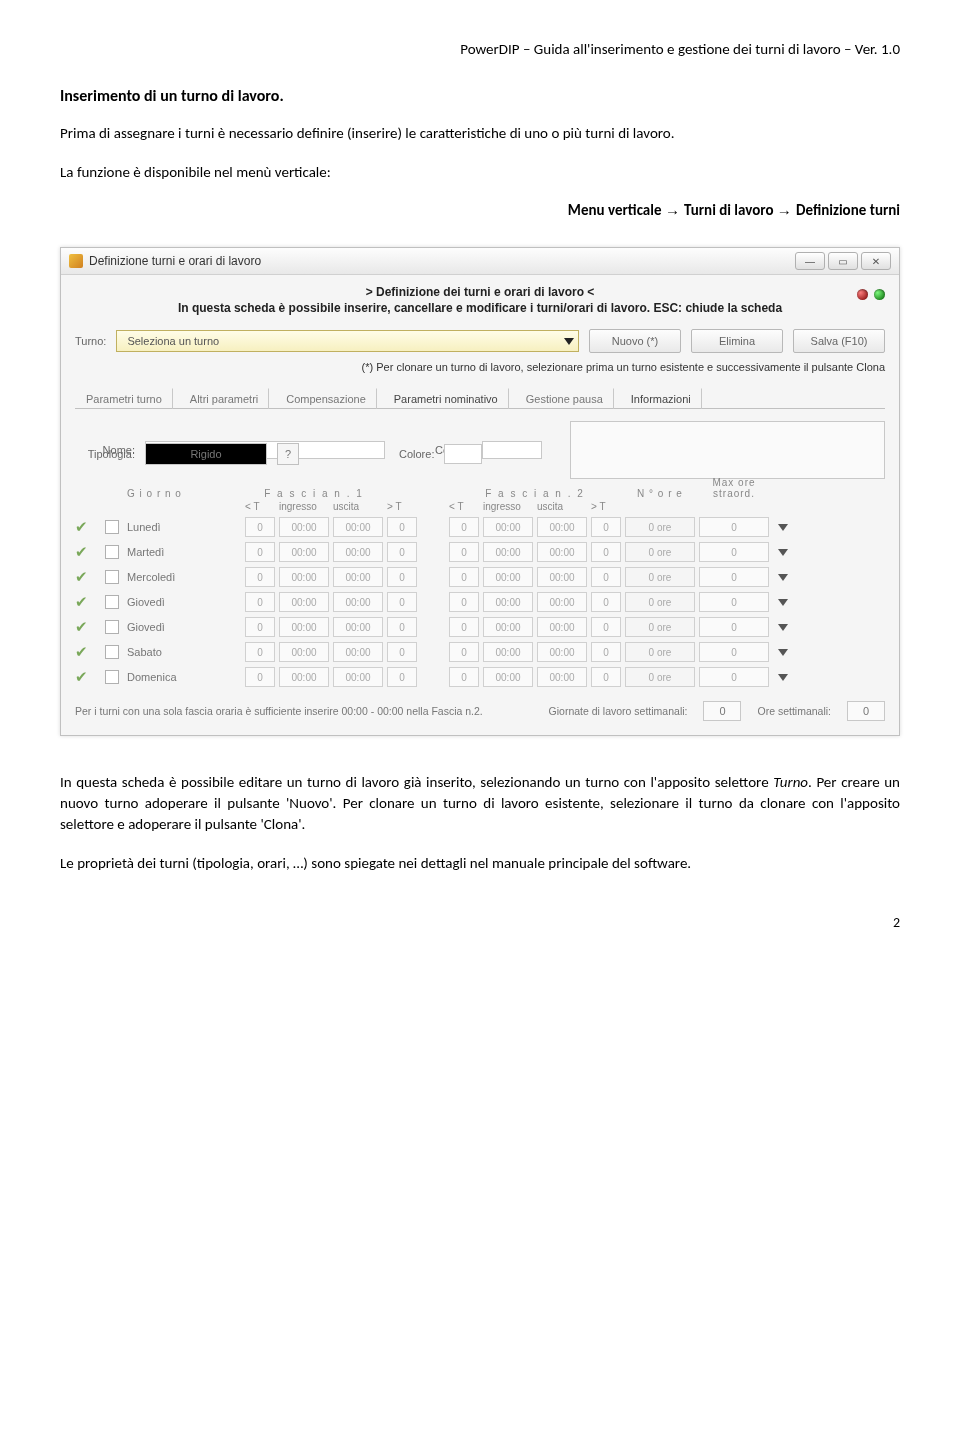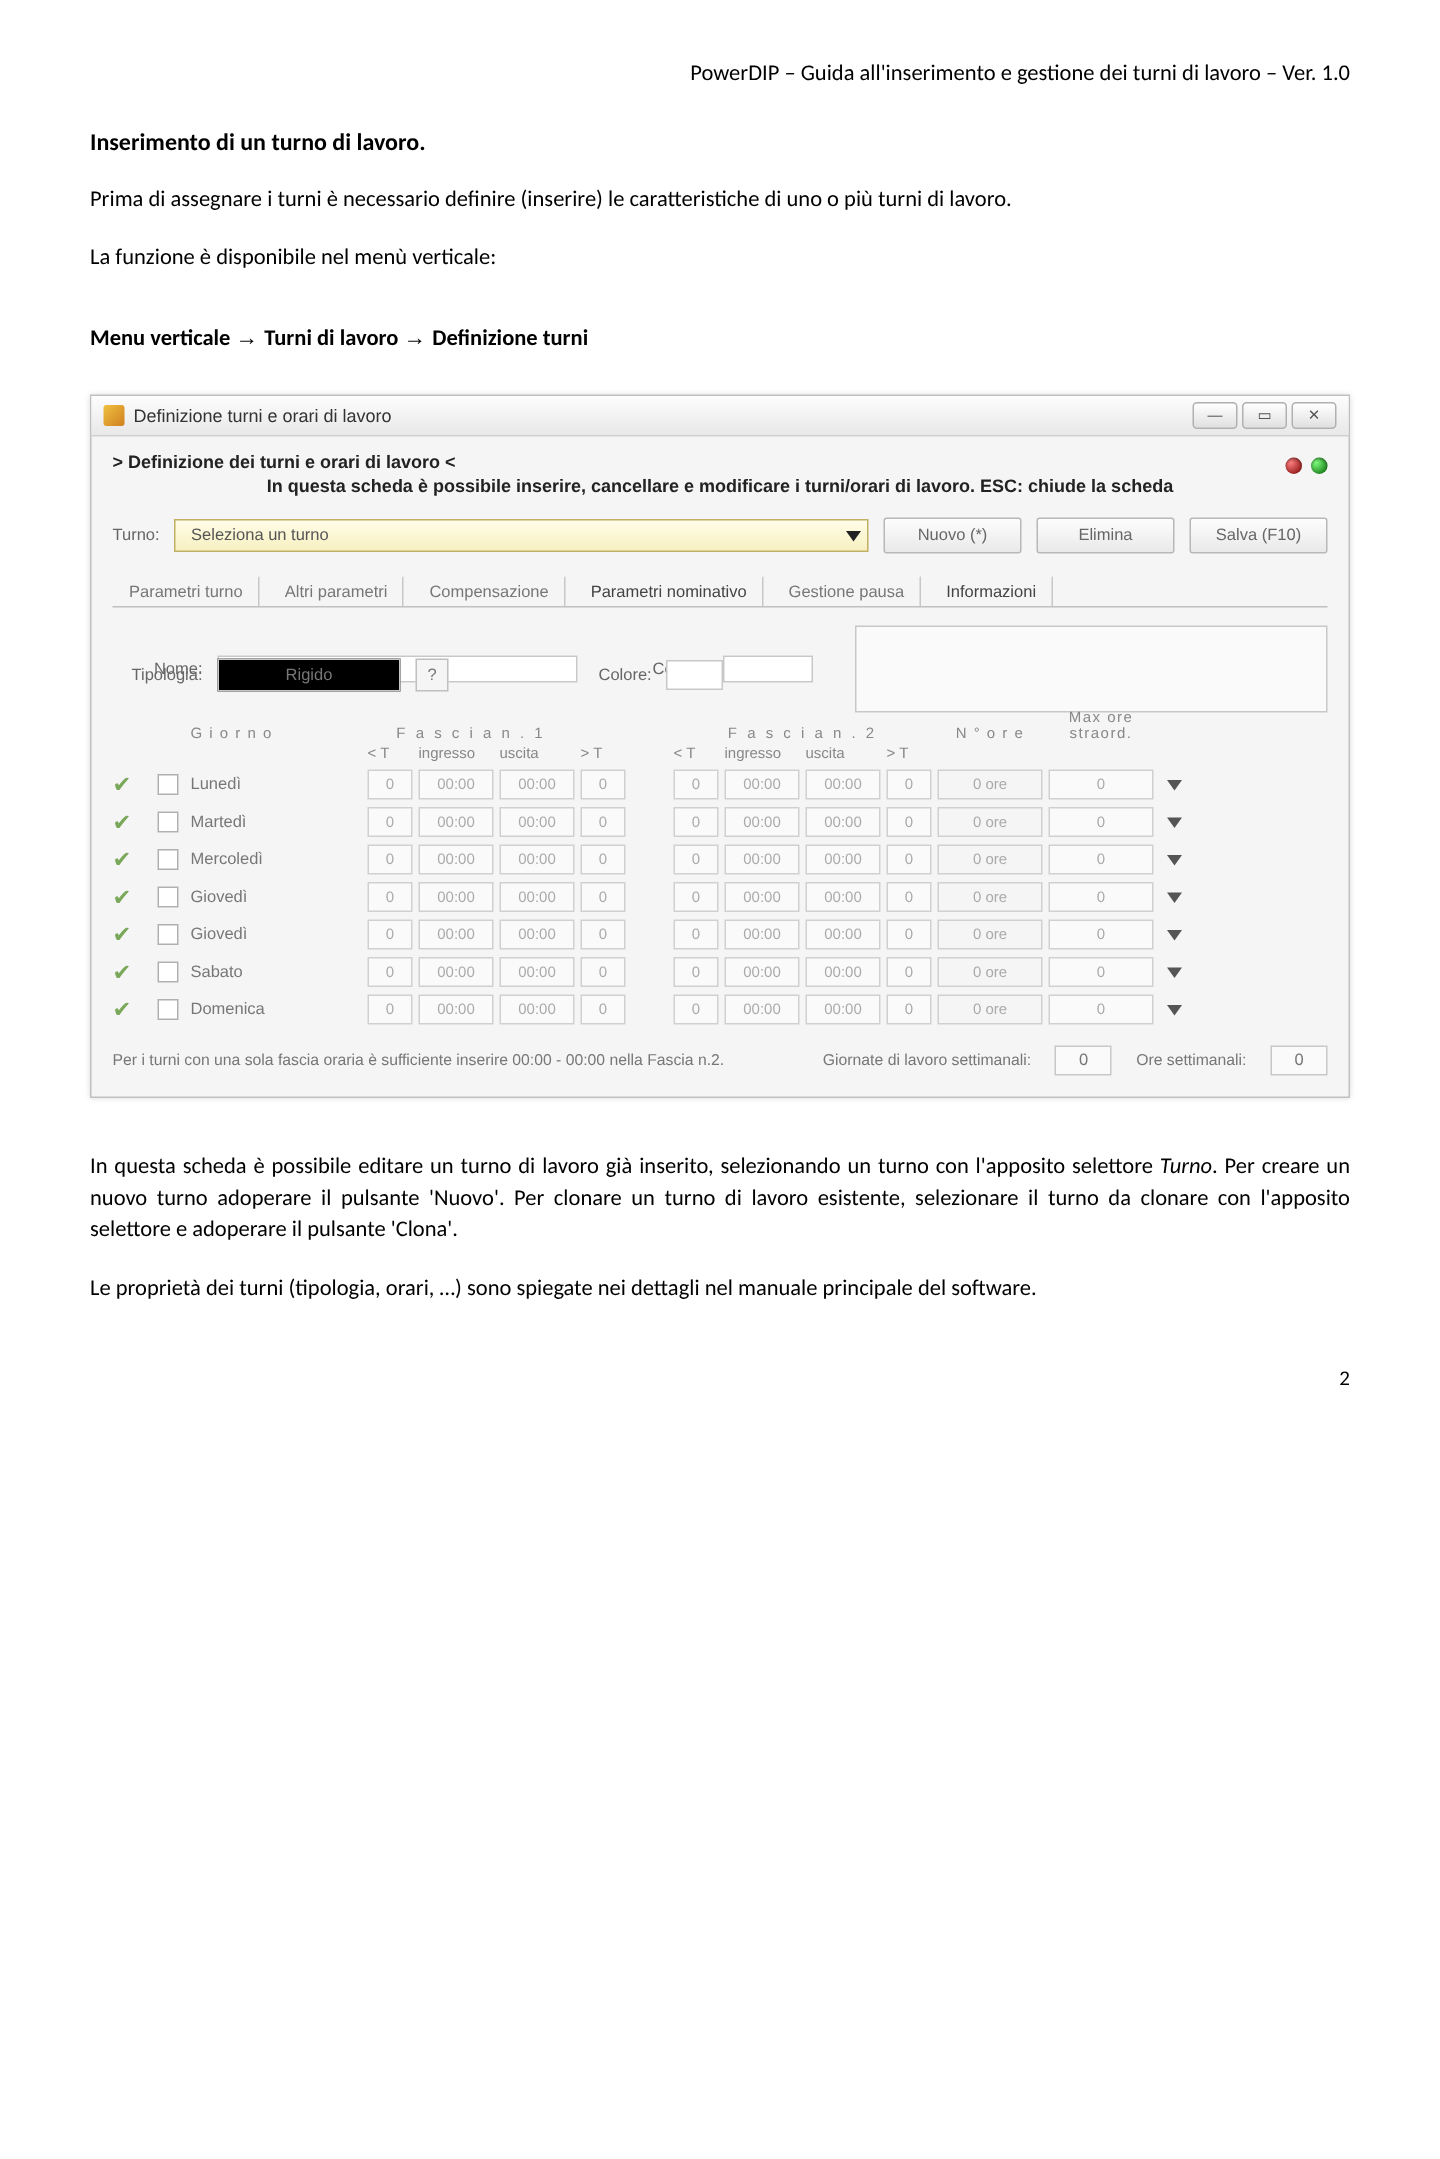--- a/index.html
+++ b/index.html
@@ -21,23 +21,23 @@
     font-weight: bold;
     font-size: 16px;
     margin-bottom: 18px;
   }
   .para {
     text-align: justify;
     line-height: 1.4;
     margin-bottom: 18px;
   }
   .menu-path {
-    text-align: left;
+    text-align: right;
     font-weight: bold;
-    margin: 34px 0 28px 0;
+    margin: 18px 0 28px 0;
   }
   .arrow { font-family: Arial, sans-serif; }
   .italic { font-style: italic; }
   .page-num {
     text-align: right;
     margin-top: 40px;
     font-size: 14px;
   }
 
   
@@ -74,21 +74,21 @@
   .win-btn {
     width: 28px; height: 16px;
     border: 1px solid #b0b0b0;
     background: linear-gradient(#fff,#e0e0e0);
     border-radius: 3px;
     display: flex; align-items: center; justify-content: center;
     font-size: 10px; color: #555;
   }
   .window-body { padding: 10px 14px 14px 14px; }
   .hdr-rows { position: relative; }
-  .hdr-title { font-weight: bold; color: #222; font-size: 12px; }
+  .hdr-title { text-align: center; font-weight: bold; color: #222; font-size: 12px; }
   .hdr-sub { text-align: center; font-weight: bold; color: #222; font-size: 12px; margin-top: 2px; }
   .status-dots { position: absolute; right: 0; top: 4px; display: flex; gap: 6px; }
   .dot { width: 11px; height: 11px; border-radius: 50%; box-shadow: inset 0 1px 2px rgba(0,0,0,0.4); }
   .dot-red { background: radial-gradient(circle at 30% 30%, #ff8080, #7a0000); }
   .dot-green { background: radial-gradient(circle at 30% 30%, #80ff80, #006000); }
 
   .row-turno {
     display: flex;
     align-items: center;
     gap: 10px;
@@ -301,20 +301,21 @@
     <div class="row-turno">
       <div class="lbl">Turno:</div>
       <div class="dd-turno">
         <span>Seleziona un turno</span>
         <div class="caret-down"></div>
       </div>
       <div class="act-btn">Nuovo (*)</div>
       <div class="act-btn">Elimina</div>
       <div class="act-btn">Salva (F10)</div>
     </div>
+    <div class="hint-line">(*) Per clonare un turno di lavoro, selezionare prima un turno esistente e successivamente il pulsante Clona</div>
 
     <div class="tabs">
       <div class="tab sep">Parametri turno</div>
       <div class="tab sep">Altri parametri</div>
       <div class="tab sep">Compensazione</div>
       <div class="tab sep active-ish">Parametri nominativo</div>
       <div class="tab sep">Gestione pausa</div>
       <div class="tab sep active-ish">Informazioni</div>
     </div>
 

